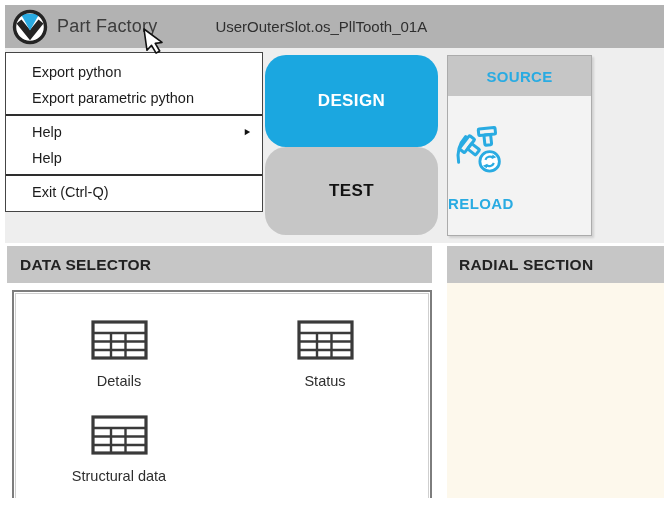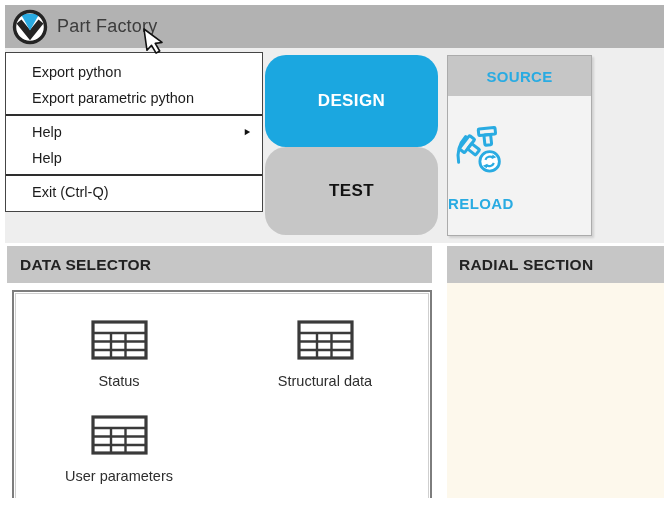--- a/index.html
+++ b/index.html
@@ -93,20 +93,21 @@
       <span style="display:flex;">
         <svg width="36" height="36" viewBox="0 0 36 36">
           <circle cx="18" cy="18" r="15" fill="#ffffff" stroke="none"></circle>
           <path d="M7 12.5 L18 26 L29 12.5" stroke="#242424" stroke-width="6.5" fill="none"></path>
           <polygon points="8.6,4.8 27.4,4.8 18,21.5" fill="#29abe2"></polygon>
           <circle cx="18" cy="18" r="15.5" fill="none" stroke="#242424" stroke-width="3.4"></circle>
         </svg>
       </span>
       <span class="app-title">Part Factory</span>
     </div>
+    <span class="doc-name">UserOuterSlot.os_PllTooth_01A</span>
   </div>
 
   <div class="midband"></div>
 
   <div class="tab tab-design">
     <span>DESIGN</span>
   </div>
   <div class="tab tab-test">
     <span>TEST</span>
   </div>
@@ -165,20 +166,35 @@
     </div>
   </div>
 
   <div class="section-header ds-header">
     <span>DATA SELECTOR</span>
   </div>
 
   <div class="ds-panel">
     <div class="ds-panel-inner">
       <div class="ds-grid">
+        <div class="ds-item">
+          <span style="display:flex;">
+            <svg width="57" height="40" viewBox="0 0 57 40">
+              <rect x="2" y="2" width="53" height="36" fill="#ffffff" stroke="#3a3a3a" stroke-width="3.2"></rect>
+              <g stroke="#3a3a3a" stroke-width="2.4">
+                <line x1="2" y1="13" x2="55" y2="13"></line>
+                <line x1="2" y1="21.5" x2="55" y2="21.5"></line>
+                <line x1="2" y1="30" x2="55" y2="30"></line>
+                <line x1="20" y1="13" x2="20" y2="38"></line>
+                <line x1="34.5" y1="13" x2="34.5" y2="38"></line>
+              </g>
+            </svg>
+          </span>
+          <span class="ds-item-label">Details</span>
+        </div>
         <div class="ds-item">
           <span style="display:flex;">
             <svg width="57" height="40" viewBox="0 0 57 40">
               <rect x="2" y="2" width="53" height="36" fill="#ffffff" stroke="#3a3a3a" stroke-width="3.2"></rect>
               <g stroke="#3a3a3a" stroke-width="2.4">
                 <line x1="2" y1="13" x2="55" y2="13"></line>
                 <line x1="2" y1="21.5" x2="55" y2="21.5"></line>
                 <line x1="2" y1="30" x2="55" y2="30"></line>
                 <line x1="20" y1="13" x2="20" y2="38"></line>
                 <line x1="34.5" y1="13" x2="34.5" y2="38"></line>
@@ -195,35 +211,20 @@
                 <line x1="2" y1="13" x2="55" y2="13"></line>
                 <line x1="2" y1="21.5" x2="55" y2="21.5"></line>
                 <line x1="2" y1="30" x2="55" y2="30"></line>
                 <line x1="20" y1="13" x2="20" y2="38"></line>
                 <line x1="34.5" y1="13" x2="34.5" y2="38"></line>
               </g>
             </svg>
           </span>
           <span class="ds-item-label">Structural data</span>
         </div>
-        <div class="ds-item">
-          <span style="display:flex;">
-            <svg width="57" height="40" viewBox="0 0 57 40">
-              <rect x="2" y="2" width="53" height="36" fill="#ffffff" stroke="#3a3a3a" stroke-width="3.2"></rect>
-              <g stroke="#3a3a3a" stroke-width="2.4">
-                <line x1="2" y1="13" x2="55" y2="13"></line>
-                <line x1="2" y1="21.5" x2="55" y2="21.5"></line>
-                <line x1="2" y1="30" x2="55" y2="30"></line>
-                <line x1="20" y1="13" x2="20" y2="38"></line>
-                <line x1="34.5" y1="13" x2="34.5" y2="38"></line>
-              </g>
-            </svg>
-          </span>
-          <span class="ds-item-label">User parameters</span>
-        </div>
       </div>
     </div>
   </div>
 
   <div class="section-header rs-header">
     <span>RADIAL SECTION</span>
   </div>
   <div class="rs-body"></div>
 
   <div class="cursor">

